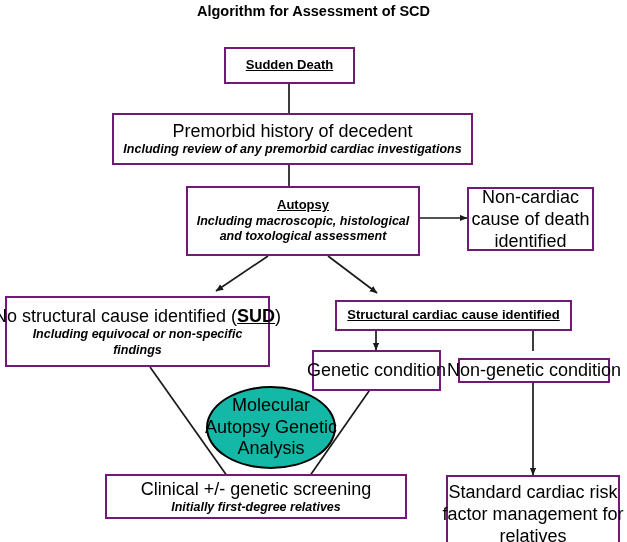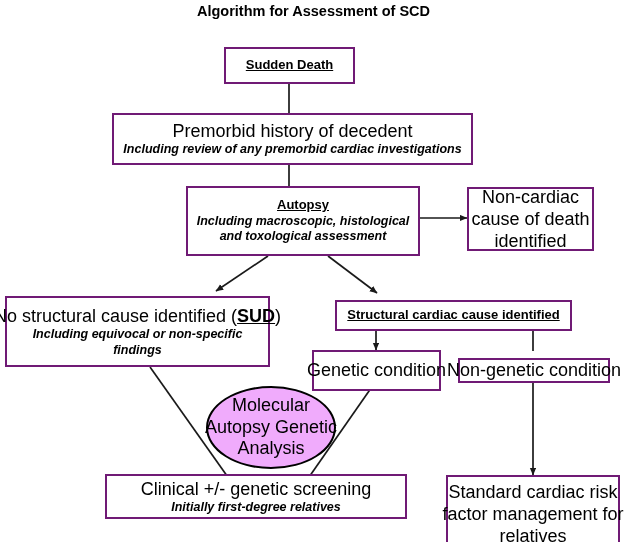--- a/index.html
+++ b/index.html
@@ -38,21 +38,21 @@
     justify-content: center;
     text-align: center;
     line-height: 1.24;
     z-index: 2;
   }
   .ellipse {
     position: absolute;
     box-sizing: border-box;
     border: 2px solid #000000;
     border-radius: 50%;
-    background: #f0abfc;
+    background: #14b8a6;
     display: flex;
     flex-direction: column;
     align-items: center;
     justify-content: center;
     text-align: center;
     line-height: 1.22;
     z-index: 3;
   }
   .ln {
     display: block;

